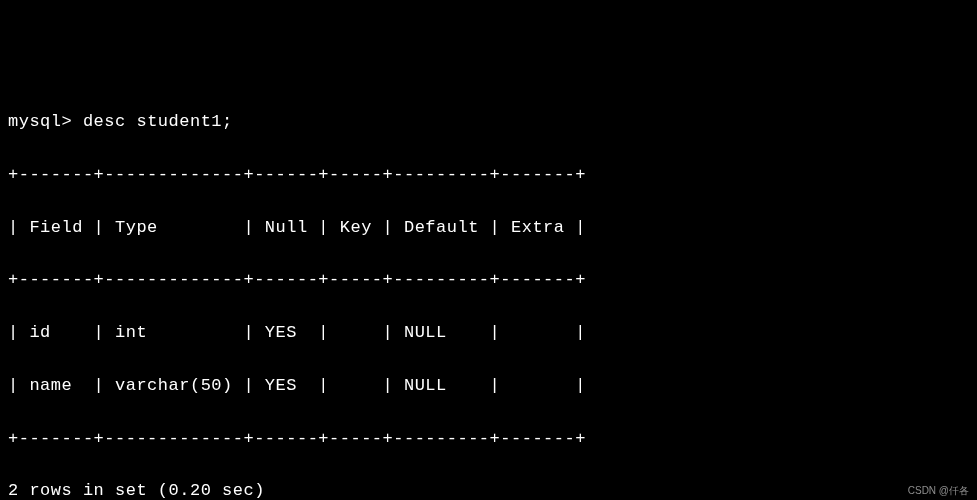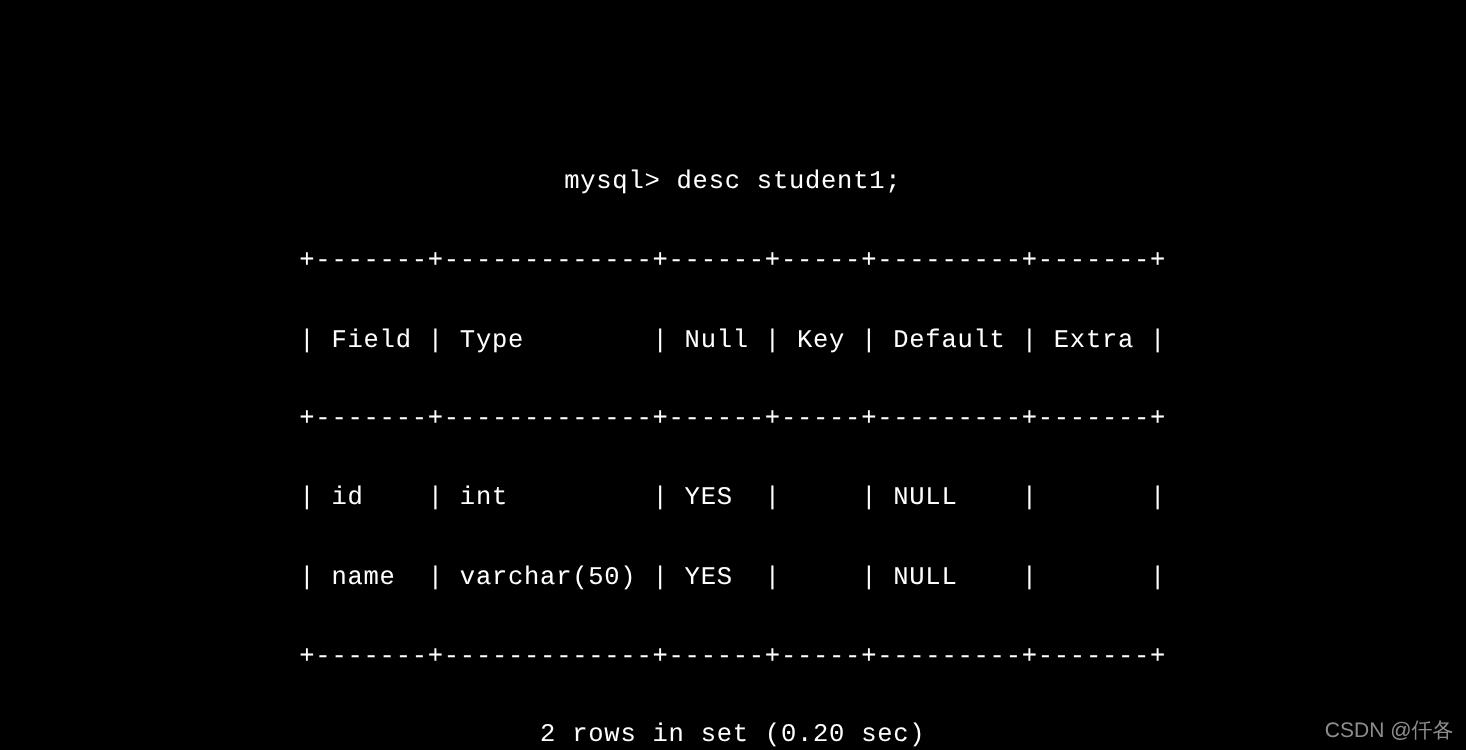--- a/index.html
+++ b/index.html
@@ -1,40 +1,39 @@
 <!DOCTYPE html>
 <html><head>
   <meta charset="utf-8">
   <style>
     * {
       margin: 0;
       padding: 0;
       box-sizing: border-box;
-      text-align: center;
     }
     body {
       background: #000000;
       color: #ffffff;
       font-family: "Consolas", "Courier New", monospace;
       font-size: 17px;
       line-height: 1.55;
       padding: 4px 8px;
       width: 977px;
       height: 500px;
       overflow: hidden;
       position: relative;
       white-space: pre;
       letter-spacing: 0.5px;
     }
     .watermark {
       position: absolute;
       bottom: 2px;
       right: 8px;
       color: rgba(200, 200, 200, 0.7);
-      font-size: 14px;
+      font-size: 10px;
       font-family: sans-serif;
       letter-spacing: normal;
       white-space: normal;
     }
     .line {
       display: block;
     }
   </style>
 </head>
 <body>

